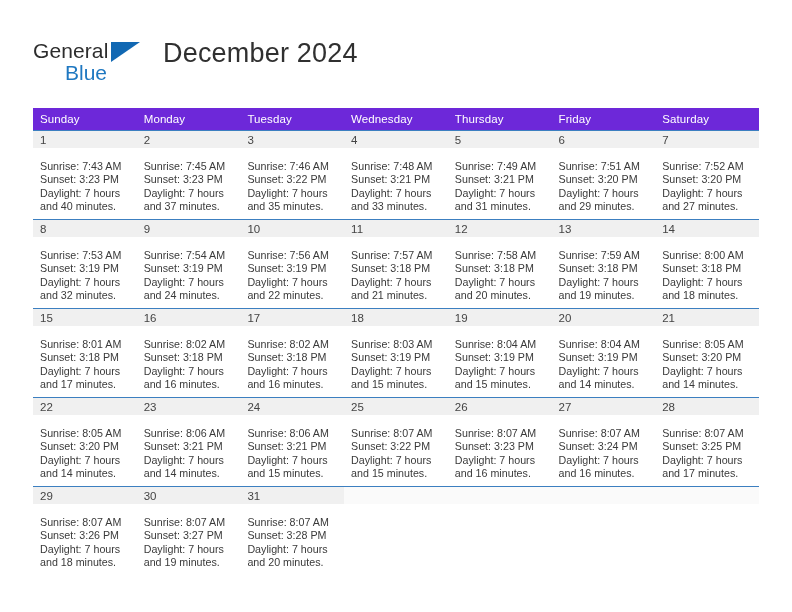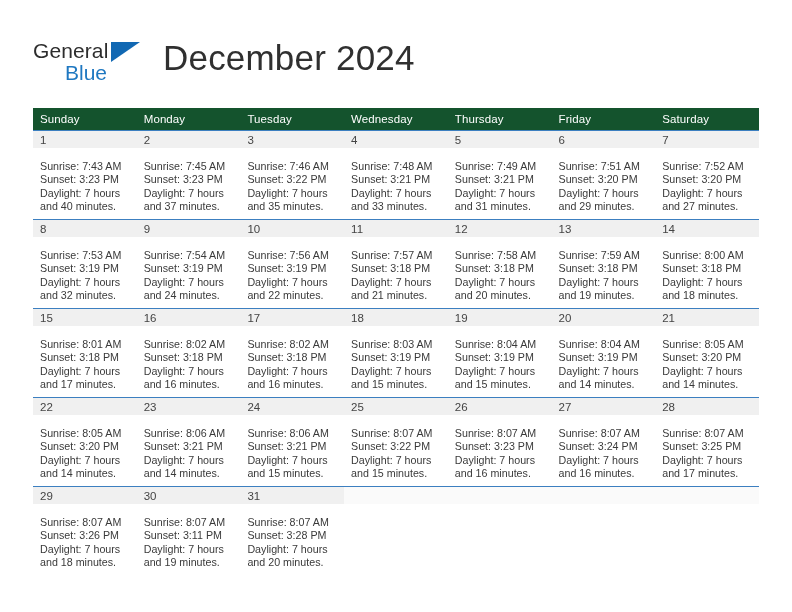--- a/index.html
+++ b/index.html
@@ -60,42 +60,42 @@
     height: 0;
     border-left: 29px solid #1168b3;
     border-bottom: 20px solid transparent;
   }
 
   .title-block {
     text-align: right;
     padding-top: 2px;
   }
   .cal-title {
-    font-size: 35px;
+    font-size: 27px;
     font-weight: normal;
     color: #303030;
     line-height: 1.15;
     letter-spacing: 0.2px;
   }
   .cal-subtitle {
     font-size: 14px;
     color: #303030;
     margin-top: 9px;
     letter-spacing: 0.1px;
   }
 
   
   .calendar {
     margin: 12px 33px 0 33px;
     width: 726px;
     border-collapse: collapse;
     table-layout: fixed;
   }
   .calendar th {
-    background: #14532d;
+    background: #6d28d9;
     color: #ffffff;
     font-size: 11.5px;
     font-weight: normal;
     text-align: left;
     padding: 5px 0 5px 7px;
     letter-spacing: 0.1px;
   }
   .calendar td {
     vertical-align: top;
     padding: 0;
@@ -430,21 +430,21 @@
               <div>Sunrise: 8:07 AM</div>
               <div>Sunset: 3:26 PM</div>
               <div>Daylight: 7 hours</div>
               <div>and 18 minutes.</div>
             </div>
           </td>
           <td>
             <span class="daynum">30</span>
             <div class="details">
               <div>Sunrise: 8:07 AM</div>
-              <div>Sunset: 3:11 PM</div>
+              <div>Sunset: 3:27 PM</div>
               <div>Daylight: 7 hours</div>
               <div>and 19 minutes.</div>
             </div>
           </td>
           <td>
             <span class="daynum">31</span>
             <div class="details">
               <div>Sunrise: 8:07 AM</div>
               <div>Sunset: 3:28 PM</div>
               <div>Daylight: 7 hours</div>

